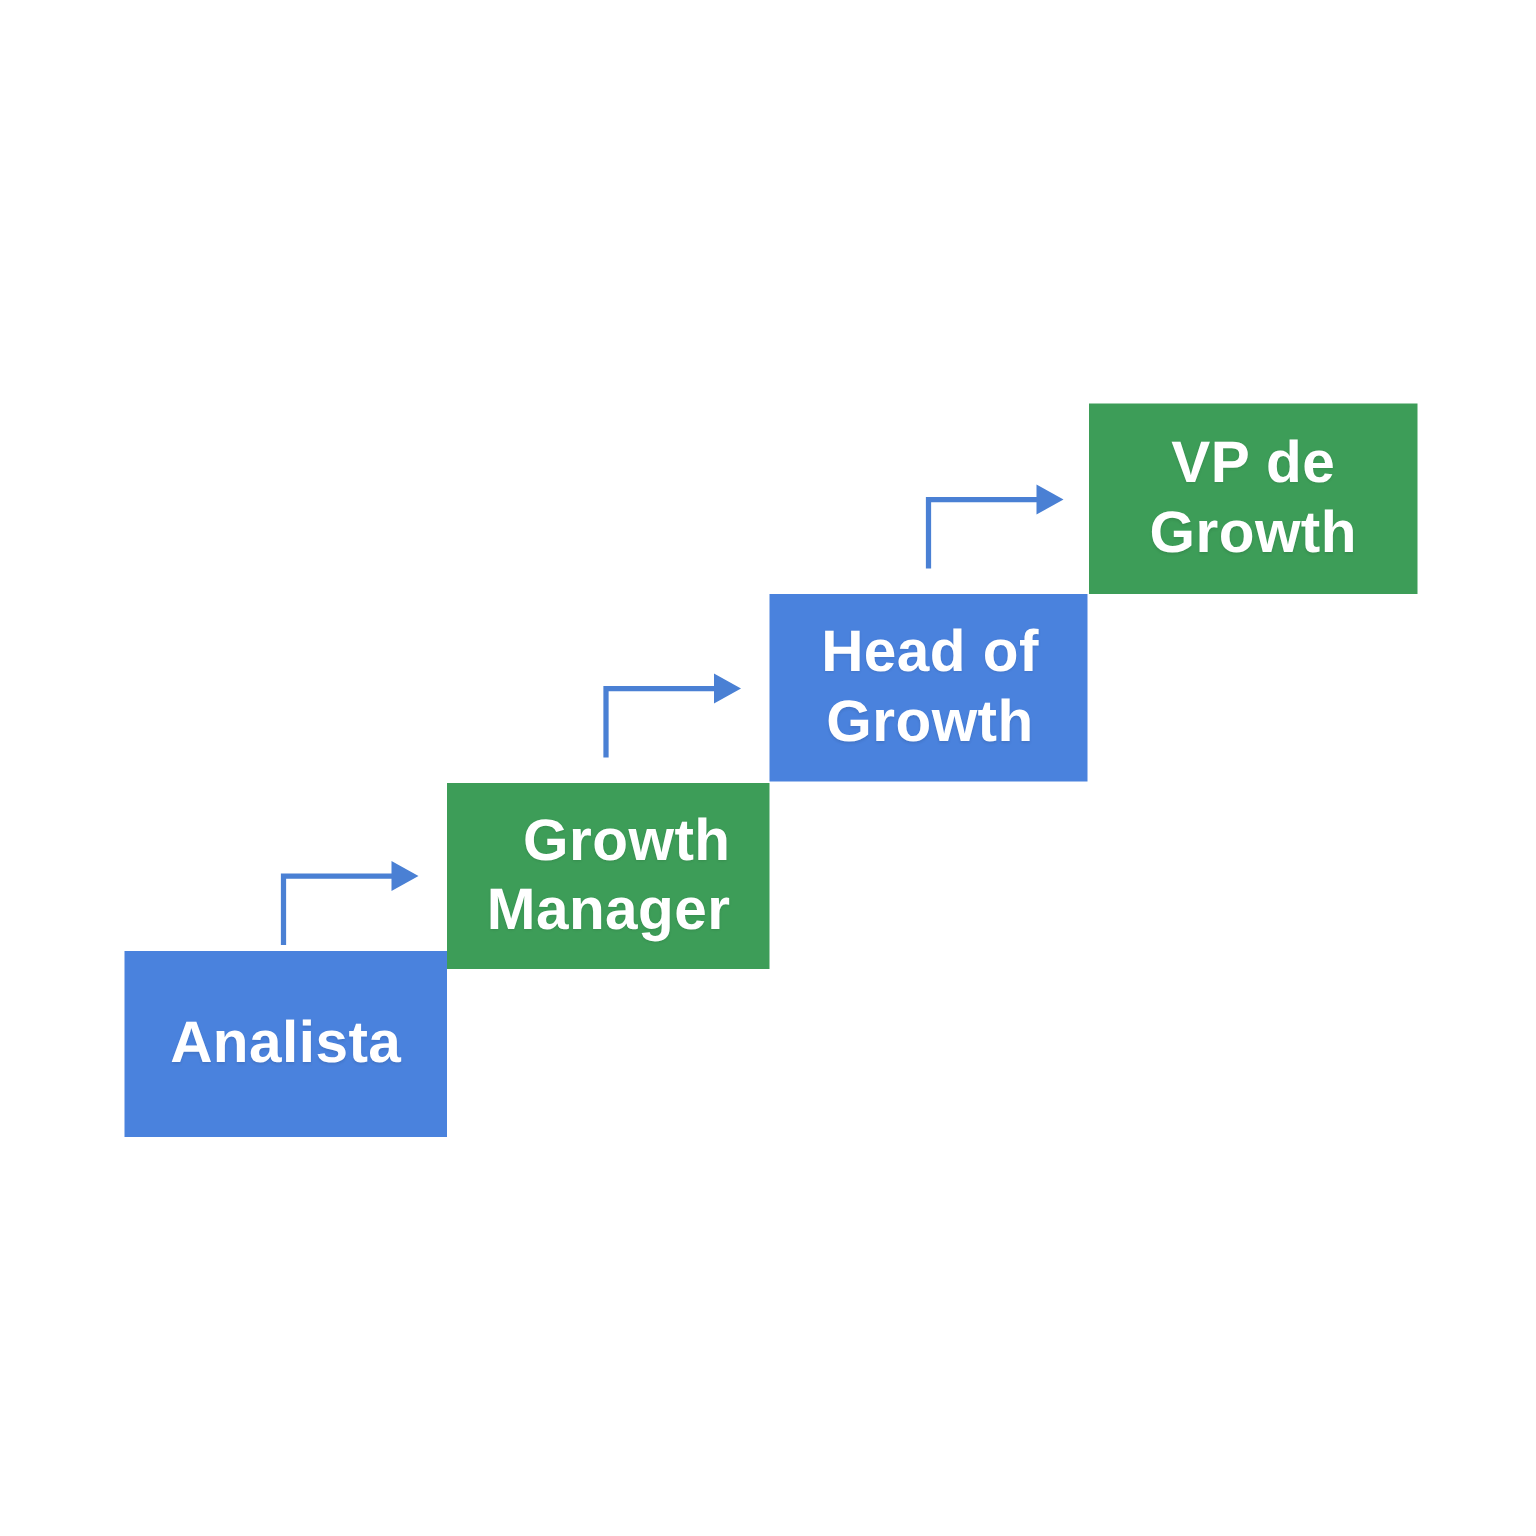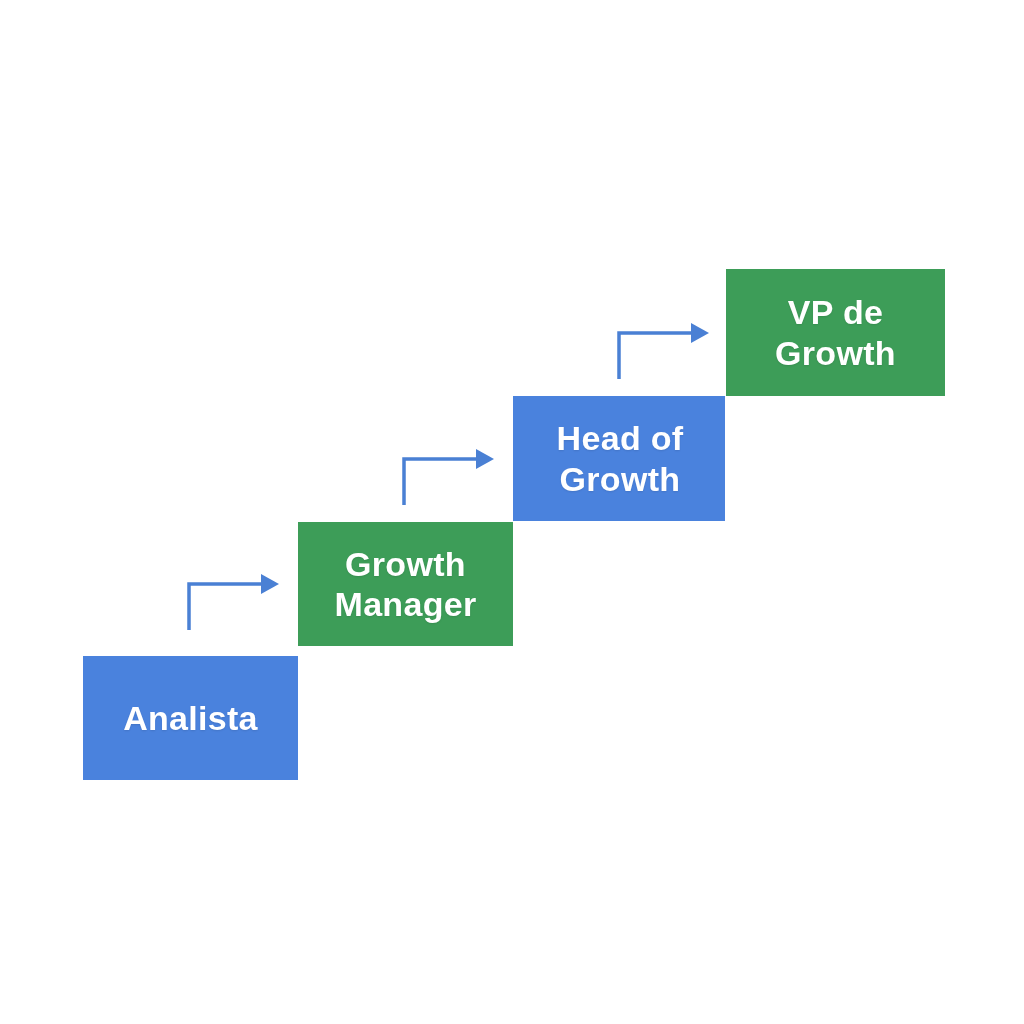--- a/index.html
+++ b/index.html
@@ -22,42 +22,42 @@
     justify-content: center;
     text-align: center;
     box-sizing: border-box;
     padding: 0 26px;
   }
   .step[data-color="blue"]  { background: var(--color-box-blue,  #4a82dd); }
   .step[data-color="green"] { background: var(--color-box-green, #3d9d58); }
   .step-label {
     color: var(--color-text, #ffffff);
     font-weight: 700;
-    font-size: 34px;
+    font-size: 39px;
     line-height: 1.18;
     letter-spacing: 0.3px;
     text-shadow: 0 1px 2px rgba(0,0,0,0.10);
   }
   .step-arrow {
     position: absolute;
     width: 100px;
     height: 62px;
   }
   .step-arrow .arrow-line {
     fill: none;
     stroke: var(--color-arrow, #4a80d4);
     stroke-width: 3.5;
   }
   .step-arrow .arrow-head {
     fill: var(--color-arrow, #4a80d4);
     stroke: none;
   }
   
-  #step-1 { left: 83px;  top: 656px; width: 215px; height: 124px; }
-  #step-2 { left: 298px; top: 522px; width: 215px; height: 124px; }
+  #step-1 { left: 83px;  top: 634px; width: 215px; height: 124px; }
+  #step-2 { left: 298px; top: 522px; width: 215px; height: 124px; text-align: right; }
   #step-3 { left: 513px; top: 396px; width: 212px; height: 125px; padding-left: 28px; }
   #step-4 { left: 726px; top: 269px; width: 219px; height: 127px; }
   #arrow-1 { left: 185px; top: 570px; }
   #arrow-2 { left: 400px; top: 445px; }
   #arrow-3 { left: 615px; top: 319px; }
 </style>
 </head>
 <body>
 
 <div class="canvas">

